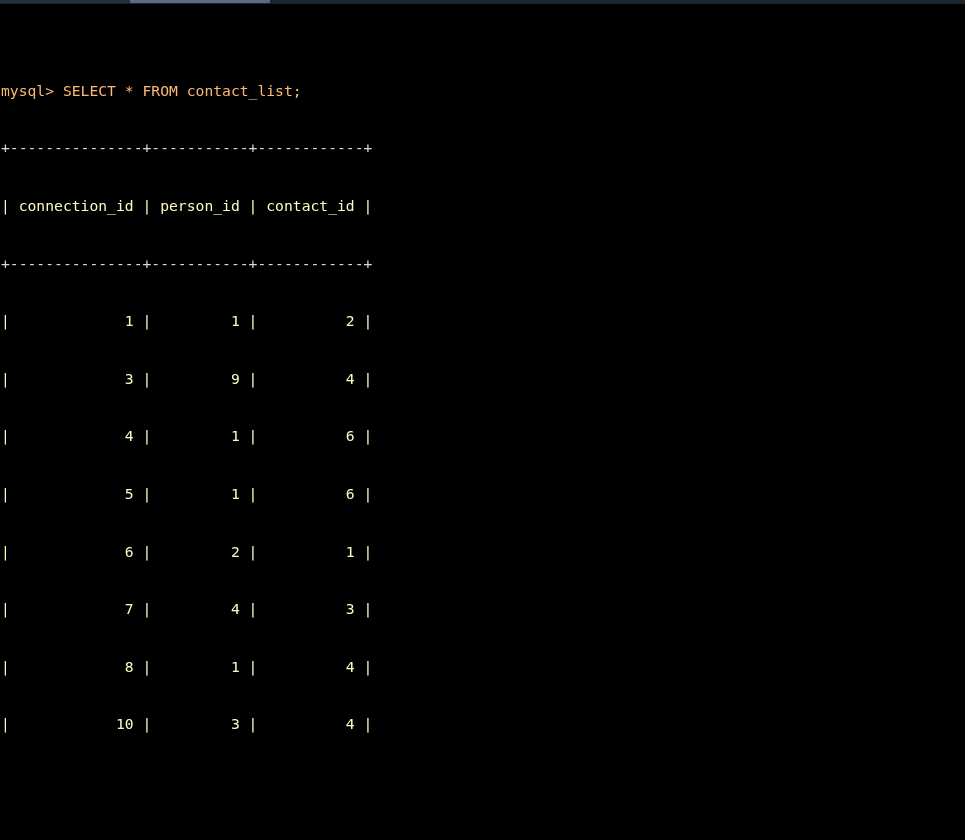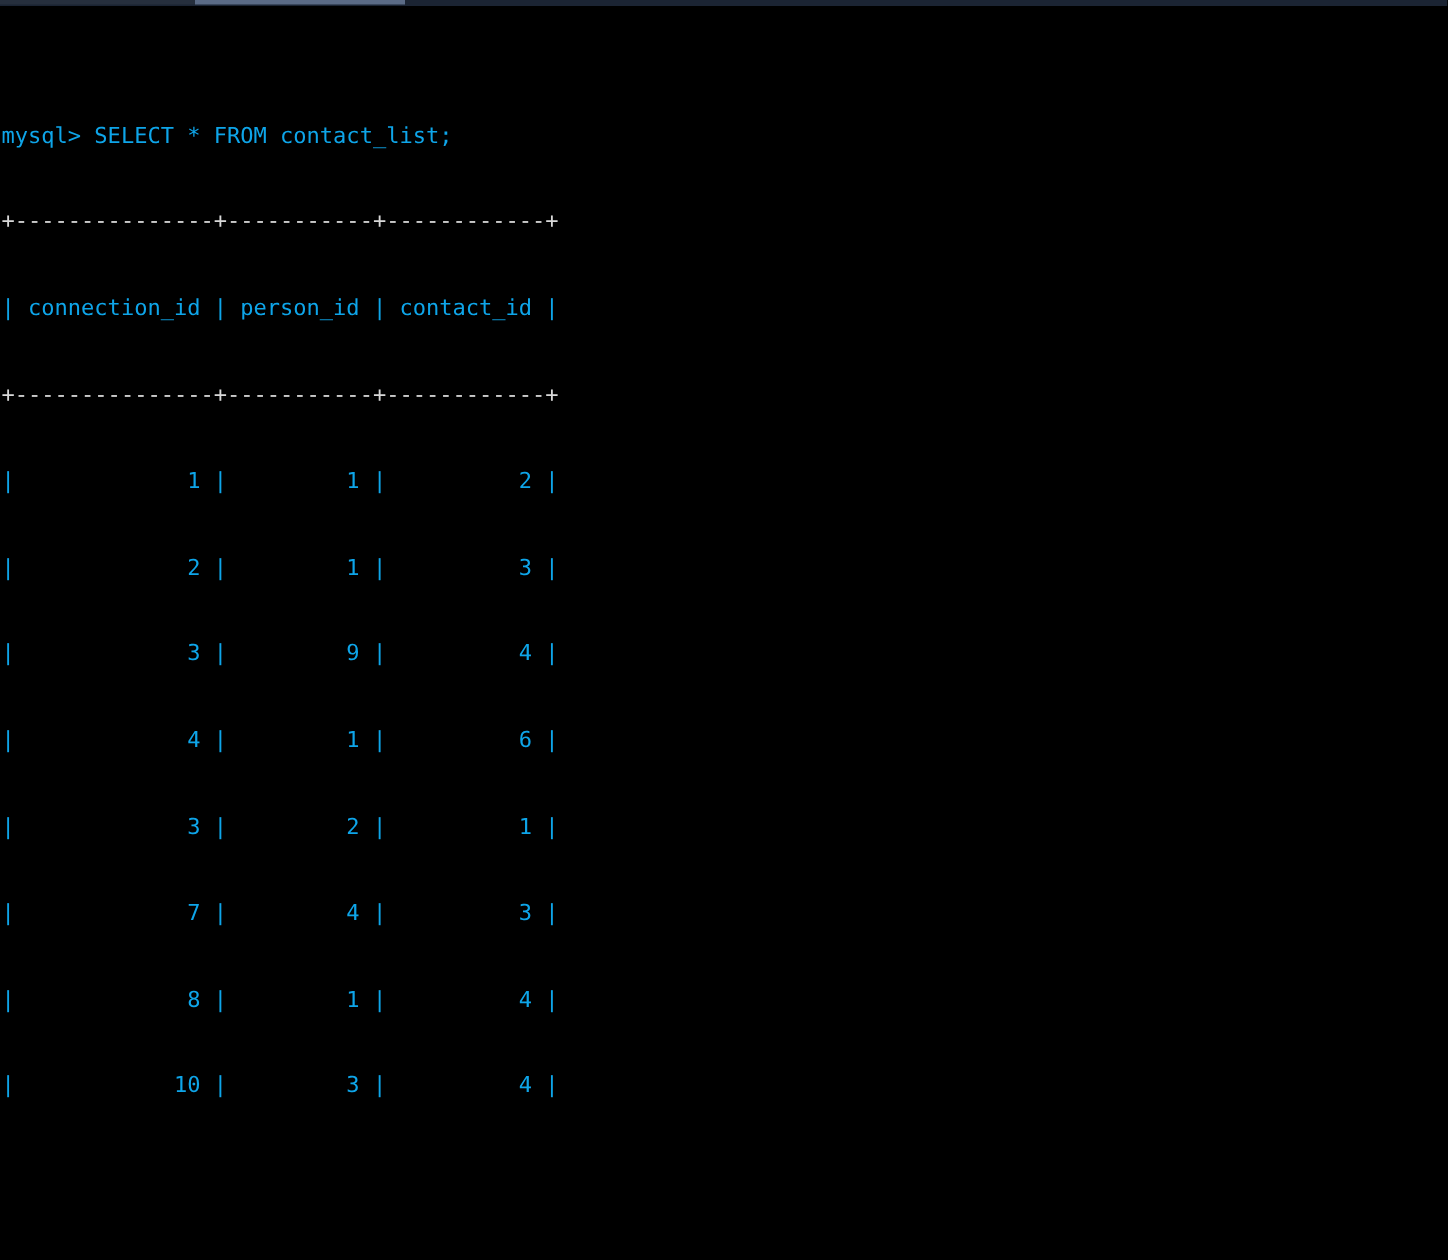--- a/index.html
+++ b/index.html
@@ -41,45 +41,45 @@
     font-size: 14.7px;
     line-height: 19.2px;
     letter-spacing: 0px;
     white-space: pre;
     font-family: "DejaVu Sans Mono", "Liberation Mono", monospace;
   }
   .line {
     white-space: pre;
     height: 19.2px;
     font-family: "DejaVu Sans Mono", "Liberation Mono", monospace;
-    color: #0ea5e9;
+    color: #fef9c3;
   }
   .rule { color: #d8d8d8; }
-  .prompt { color: #0ea5e9; }
+  .prompt { color: #fdba74; }
 </style>
 </head>
 <body>
 
 <div id="titlebar">
   <div class="tb-seg2"></div>
   <div class="tb-seg"></div>
 </div>
 
 <div id="screen">
 
   
   <div class="line prompt">mysql&gt; SELECT * FROM contact_list;</div>
   <div class="line rule">+---------------+-----------+------------+</div>
   <div class="line">| connection_id | person_id | contact_id |</div>
   <div class="line rule">+---------------+-----------+------------+</div>
   <div class="line">|             1 |         1 |          2 |</div>
-  <div class="line">|             2 |         1 |          3 |</div>
   <div class="line">|             3 |         9 |          4 |</div>
   <div class="line">|             4 |         1 |          6 |</div>
-  <div class="line">|             3 |         2 |          1 |</div>
+  <div class="line">|             5 |         1 |          6 |</div>
+  <div class="line">|             6 |         2 |          1 |</div>
   <div class="line">|             7 |         4 |          3 |</div>
   <div class="line">|             8 |         1 |          4 |</div>
   <div class="line">|            10 |         3 |          4 |</div>
   
   
   
   
   
   
   

